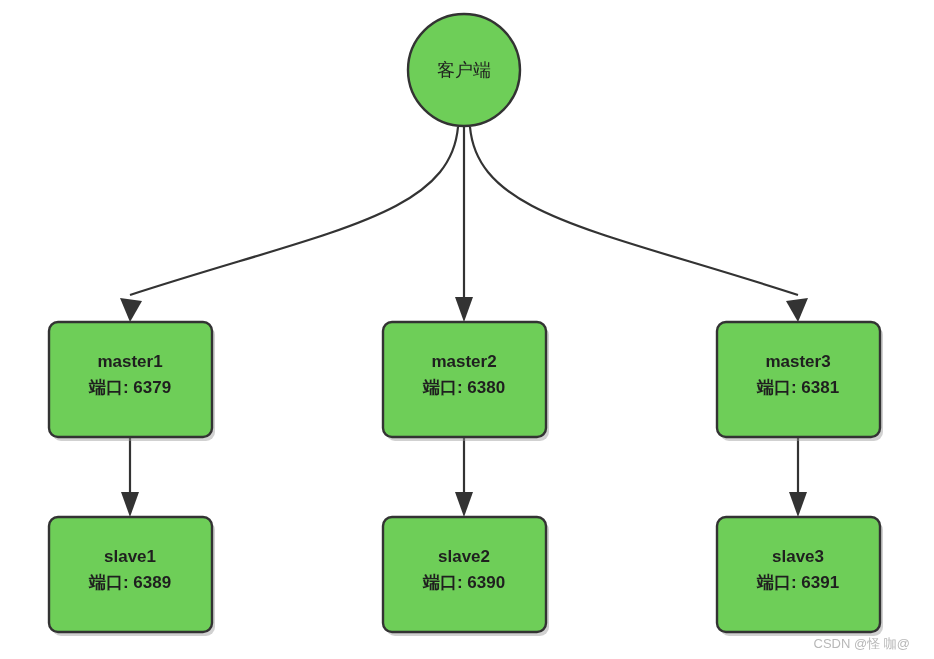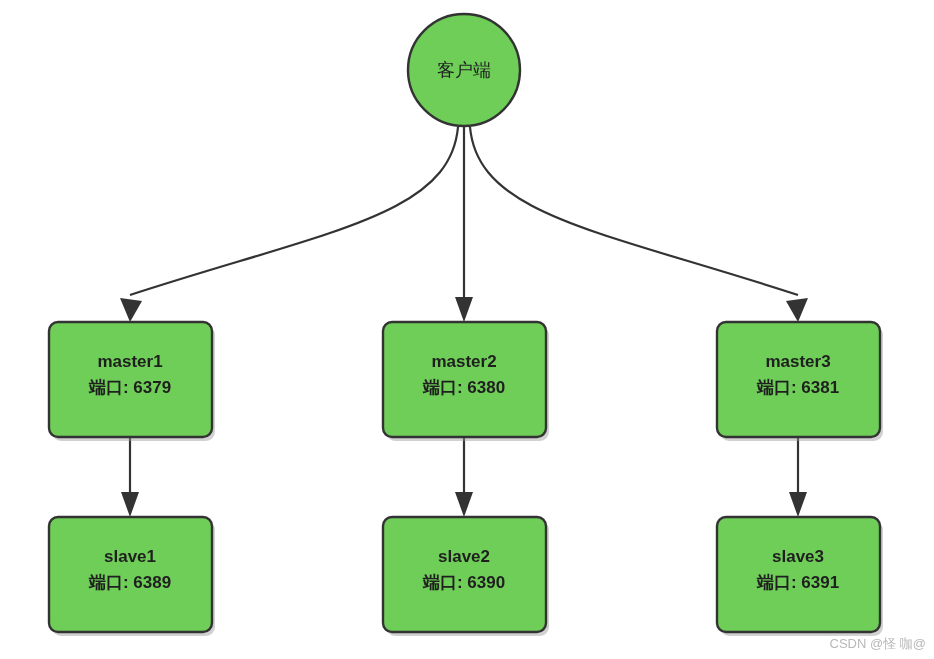--- a/index.html
+++ b/index.html
@@ -51,21 +51,21 @@
   .node-label-circle {
     fill: #1f1f1f;
     font-family: "Liberation Sans", "DejaVu Sans", sans-serif;
     font-size: 18px;
     font-weight: normal;
     text-anchor: middle;
     dominant-baseline: middle;
   }
   .watermark {
     position: absolute;
-    right: 8px;
+    right: 24px;
     bottom: 6px;
     font-family: "Liberation Sans", "DejaVu Sans", sans-serif;
     font-size: 13px;
     color: #b8b8b8;
     white-space: nowrap;
     user-select: none;
   }
 </style>
 </head>
 <body>

